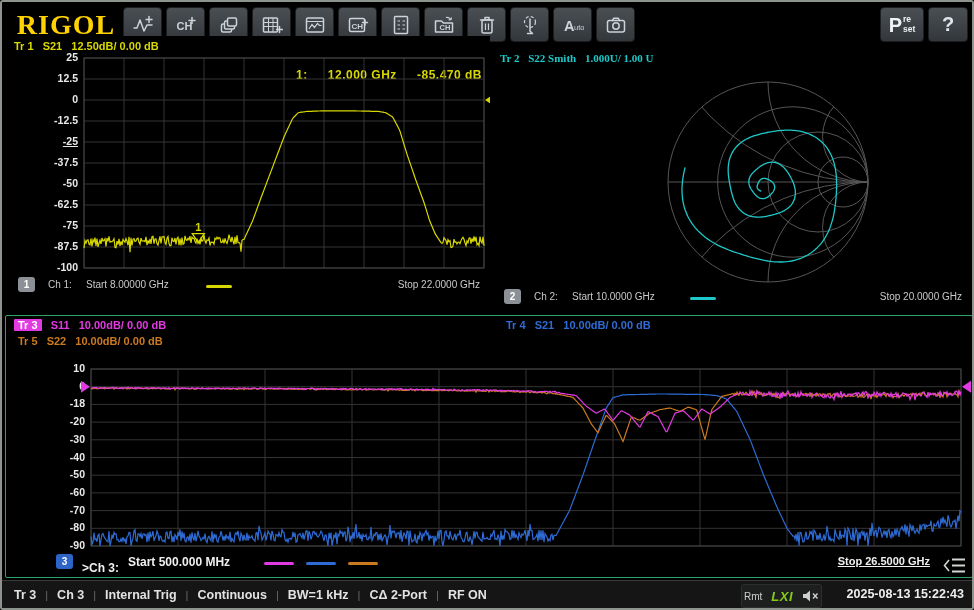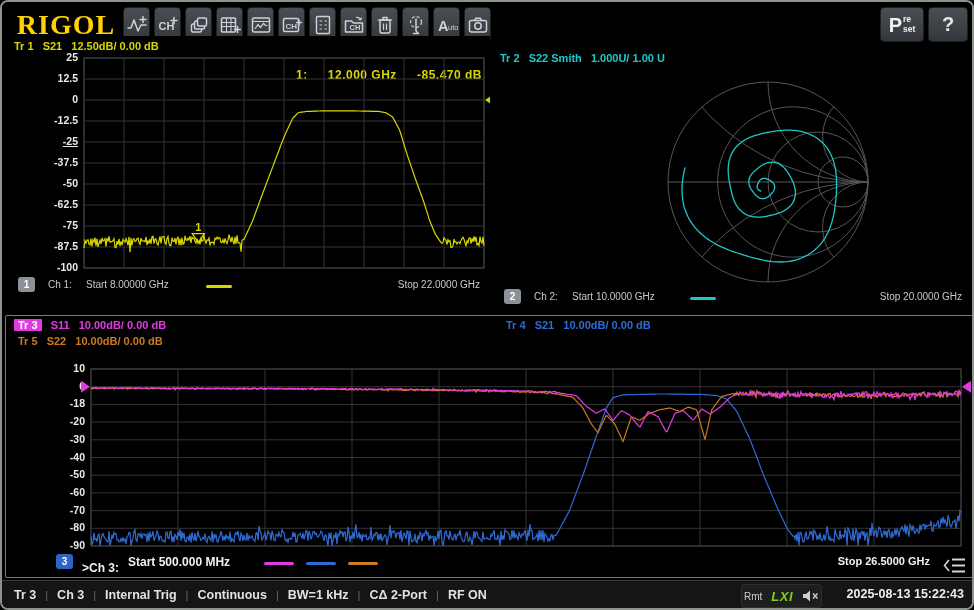--- a/index.html
+++ b/index.html
@@ -1,27 +1,27 @@
 <!DOCTYPE html>
 <html><head>
 <meta charset="utf-8">
 <style>
   * { margin:0; padding:0; box-sizing:border-box; }
   html,body { width:974px; height:610px; background:#000; overflow:hidden;
               font-family:"Liberation Sans","DejaVu Sans",sans-serif; }
   #screen { position:absolute; left:0; top:0; width:974px; height:610px;
-            background:#000; border:2px solid #8d948d; border-radius:8px; overflow:hidden; }
+            background:#000; border:2px solid #8d948d; border-radius:3px; overflow:hidden; }
 
   
   #toolbar { position:absolute; left:0; top:0; width:100%; height:46px; background:#000; }
   #logo { position:absolute; left:8px; top:6px; width:112px; height:34px;
           color:#ffd200; font-family:"Liberation Serif","DejaVu Serif",serif;
           font-weight:bold; font-size:28px; letter-spacing:1px; line-height:34px; text-align:center; }
   #toolbtns { position:absolute; left:121px; top:5px; display:flex; gap:4px; }
-  .tbtn { width:27px; height:35px; border-radius:4px; border:1px solid #1c1e20;
+  .tbtn { width:39px; height:35px; border-radius:4px; border:1px solid #1c1e20;
           background:linear-gradient(#4a4f54,#33373b); color:#ccd2d8;
           display:flex; align-items:center; justify-content:center; padding:0; cursor:pointer; }
   .tbtn svg { display:block; }
   #preset-btn { position:absolute; right:48px; top:5px; width:44px; color:#eef2f5; }
   #help-btn   { position:absolute; right:4px;  top:5px; width:40px; color:#dfe5ea;
                 font-size:20px; font-weight:bold; }
   .p-big { font-size:20px; font-weight:bold; line-height:1; }
   .p-col { display:flex; flex-direction:column; font-size:8.5px; font-weight:bold; line-height:1.1;
            margin-left:1px; text-align:left; }
 
@@ -45,21 +45,21 @@
 
   .chfoot { position:absolute; left:0; right:0; height:18px; font-size:10px; color:#c9c9c9; }
   .chfoot .badge { position:absolute; top:0; width:17px; height:15px; border-radius:3px;
                    background:#8b9196; color:#fff; font-size:10px; font-weight:bold;
                    text-align:center; line-height:15px; }
   .chfoot .badge.blue { background:#2d64c8; }
   .chfoot .ftext { position:absolute; top:2px; white-space:nowrap; }
   .chfoot .stop  { position:absolute; top:2px; text-align:right; white-space:nowrap; }
   .swatch { position:absolute; height:3px; border-radius:2px; }
   #ch3foot { font-size:12px; color:#f0f0f0; font-weight:600; }
-  #ch3foot .stop { font-size:11px; }
+  #ch3foot .stop { font-size:11px;text-decoration:underline; }
 
   #menu-collapse { position:absolute; right:5px; bottom:3px; cursor:pointer; color:#cfd6cf; }
 
   
   #statusbar { position:absolute; left:0; top:578px; width:100%; height:28px;
                background:#151515; border-top:1px solid #3a3a3a;
                display:flex; align-items:center; }
   #sb-items { display:flex; align-items:center; padding-left:12px; }
   .sb-item { font-size:12.5px; font-weight:600; color:#e2e2e2; white-space:nowrap; }
   .sb-sep  { color:#6a6a6a; margin:0 9px; font-size:11px; }
@@ -229,21 +229,21 @@
     <div class="chfoot" style="top:241px;">
       <span class="badge" style="left:14px;">1</span>
       <span class="ftext" style="left:44px;">Ch 1:</span>
       <span class="ftext" style="left:82px;">Start  8.00000 GHz</span>
       <span class="swatch" id="sw-ch1" style="left: 202px; top: 8px; width: 26px; background: rgb(216, 216, 0);"></span>
       <span class="stop" style="right:10px; width:120px;">Stop  22.0000 GHz</span>
     </div>
   </div>
 
   <div class="panel" id="panel-ch2">
-    <div class="hdr" style="left: 10px; top: 4px; color: rgb(30, 200, 200);">
+    <div class="hdr" style="left: 10px; top: 4px; color: rgb(30, 200, 200); font-family: Liberation Serif, serif;">
       <span>Tr 2</span>
       <span>S22 Smith</span>
       <span>1.000U/ 1.00 U</span>
     </div>
     <svg class="chart" id="ch2-svg" width="484" height="267">
         <defs>
           <clipPath id="smclip">
             <circle cx="278" cy="134" r="100"></circle>
           </clipPath>
         </defs>

